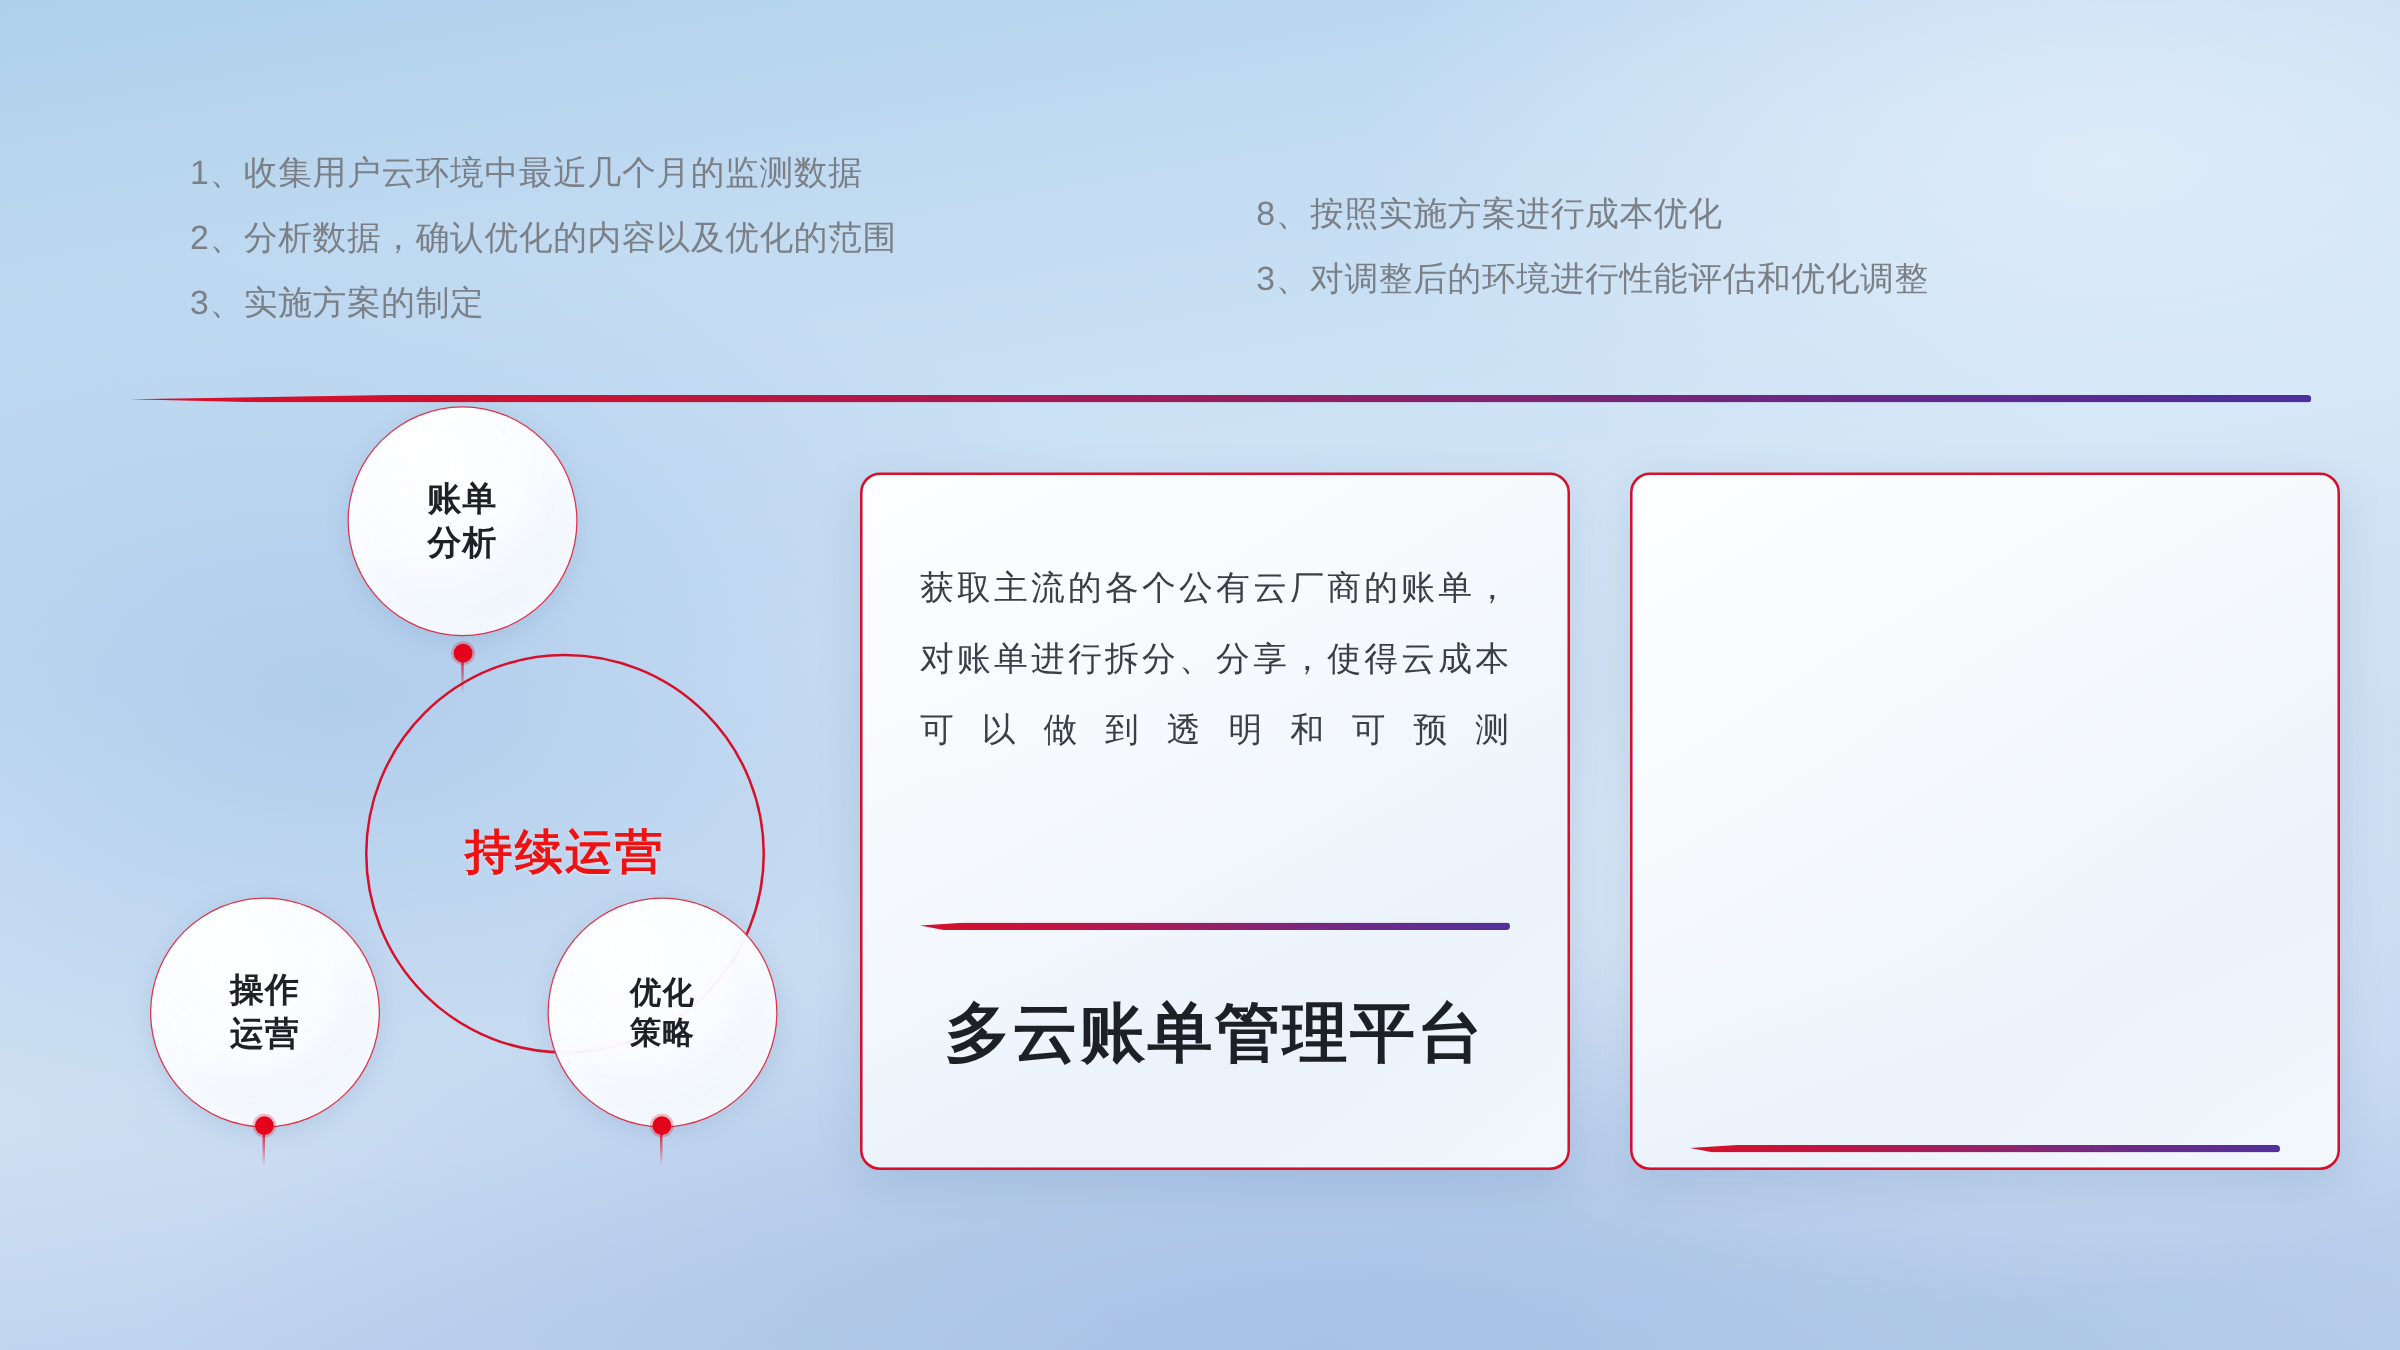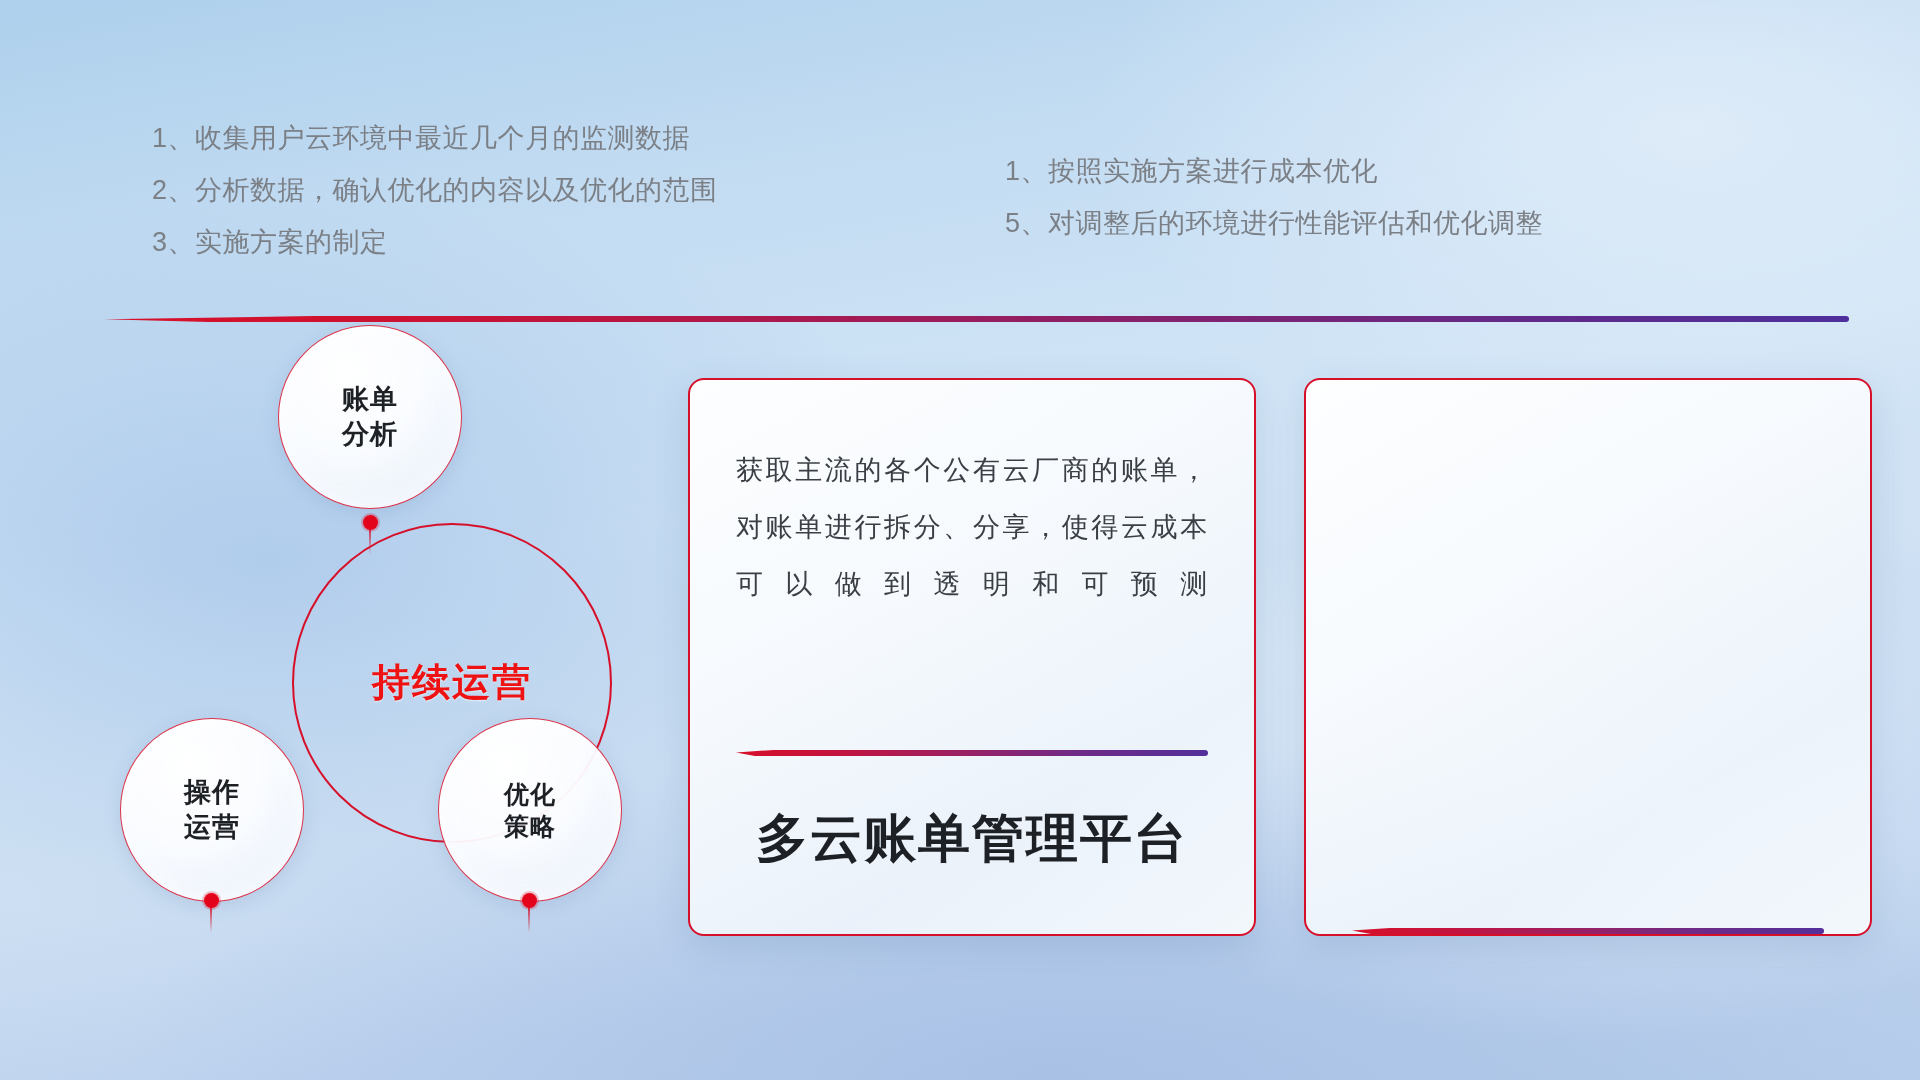--- a/index.html
+++ b/index.html
@@ -72,21 +72,21 @@
     text-shadow: 0 1px 2px rgba(255,255,255,0.6);
   }
 
   
   .card {
     position:absolute; top:378px; width:568px; height:558px;
     border:2px solid #d7102a; border-radius:16px;
     background:
       linear-gradient(150deg, rgba(255,255,255,0.97) 0%, rgba(248,251,254,0.95) 38%, rgba(238,244,251,0.93) 72%, rgba(245,249,253,0.96) 100%);
     box-shadow: 0 10px 34px rgba(86,118,165,0.20);
-    padding:62px 46px 0 46px;
+    padding:62px 46px 12px 46px;
     display:flex; flex-direction:column;
   }
   #card-1 { left:688px; }
   #card-2 { left:1304px; }
   .card-body {
     color:#3a3f46; font-size:27px; line-height:2.12; letter-spacing:0.8px;
     text-align:justify; text-align-last:justify; flex:0 0 auto;
   }
   .card-rule {
     margin-top:auto; height:6px; width:100%;
@@ -104,22 +104,22 @@
 
 <div id="stage">
 
   <div id="bullets-left" class="bullets">
     <div class="row">1、收集用户云环境中最近几个月的监测数据</div>
     <div class="row">2、分析数据，确认优化的内容以及优化的范围</div>
     <div class="row">3、实施方案的制定</div>
   </div>
 
   <div id="bullets-right" class="bullets">
-    <div class="row">1、按照实施方案进行成本优化</div>
-    <div class="row">5、对调整后的环境进行性能评估和优化调整</div>
+    <div class="row">8、按照实施方案进行成本优化</div>
+    <div class="row">3、对调整后的环境进行性能评估和优化调整</div>
   </div>
 
   <div id="divider"></div>
 
   <div id="venn">
 
     <div class="ring" id="ring-big"></div>
 
     <div id="venn-center">
       <span>持续</span>

